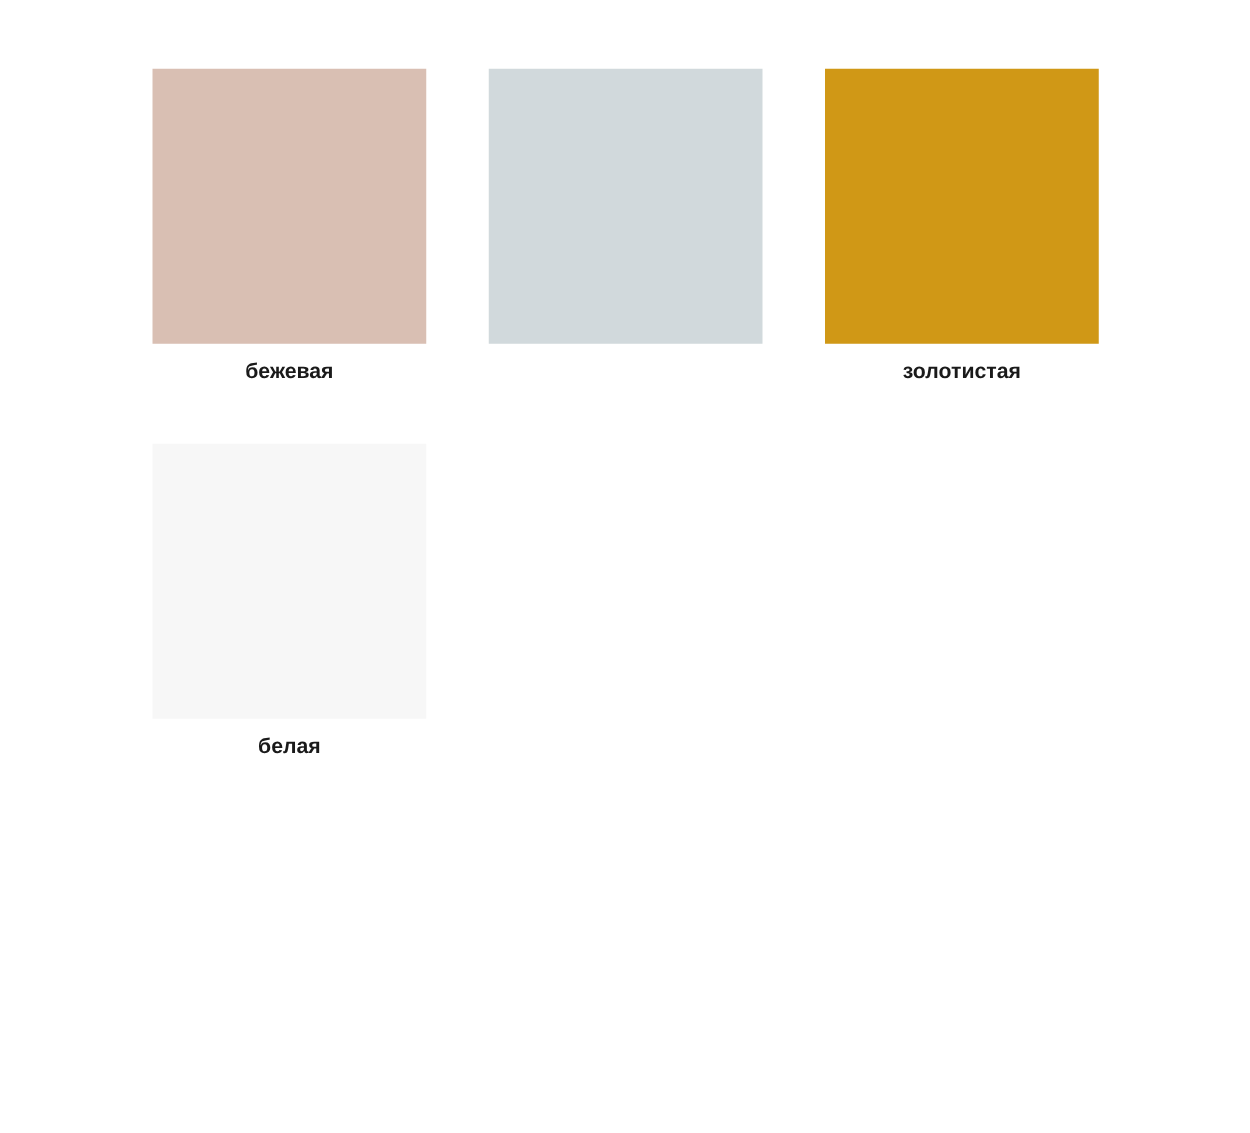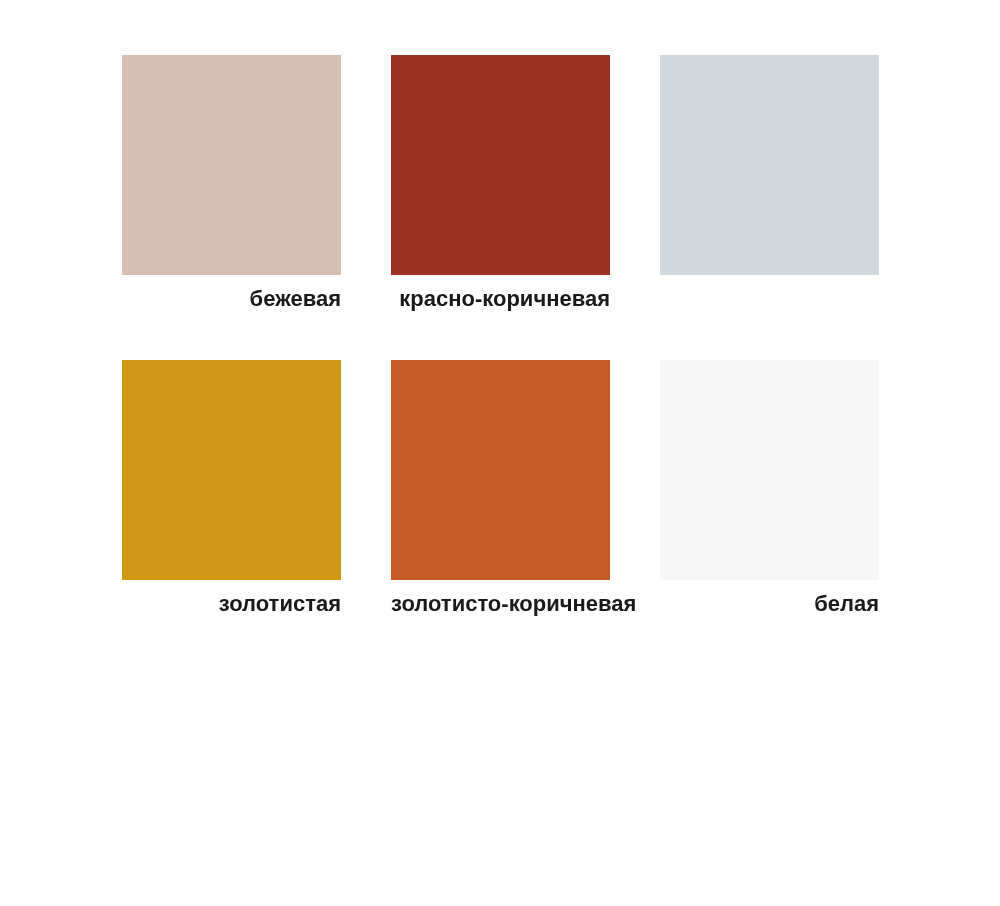--- a/index.html
+++ b/index.html
@@ -39,52 +39,44 @@
 
   .swatch-chip {
     width: 219px;
     height: 220px;
     display: block;
   }
 
   .swatch-label {
     display: block;
     width: 100%;
-    text-align: right;
+    text-align: center;
     font-family: "Liberation Sans", sans-serif;
-    font-size: 22px;
+    font-size: 17px;
     font-weight: bold;
     color: #1a1a1a;
     line-height: 1;
     padding-top: 13px;
     white-space: nowrap;
   }
 </style>
 </head>
 <body style="background: rgb(255, 255, 255);">
 
 <div id="palette">
   <div class="swatch-grid">
       <div class="swatch-cell">
         <div class="swatch-chip" style="background: rgb(217, 191, 179);"></div>
         <span class="swatch-label">бежевая</span>
       </div>
       <div class="swatch-cell">
-        <div class="swatch-chip" style="background: rgb(156, 51, 34);"></div>
-        <span class="swatch-label">красно-коричневая</span>
-      </div>
-      <div class="swatch-cell">
         <div class="swatch-chip" style="background: rgb(209, 217, 220);"></div>
       </div>
       <div class="swatch-cell">
         <div class="swatch-chip" style="background: rgb(208, 152, 22);"></div>
         <span class="swatch-label">золотистая</span>
-      </div>
-      <div class="swatch-cell">
-        <div class="swatch-chip" style="background: rgb(196, 90, 38);"></div>
-        <span class="swatch-label">золотисто-коричневая</span>
       </div>
       <div class="swatch-cell">
         <div class="swatch-chip" style="background: rgb(247, 247, 247);"></div>
         <span class="swatch-label">белая</span>
       </div>
     </div>
 </div>
 
 </body></html>

